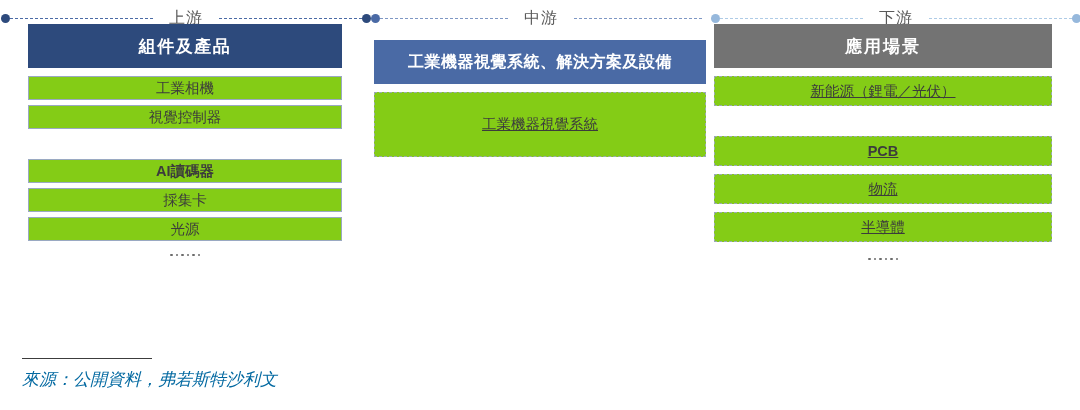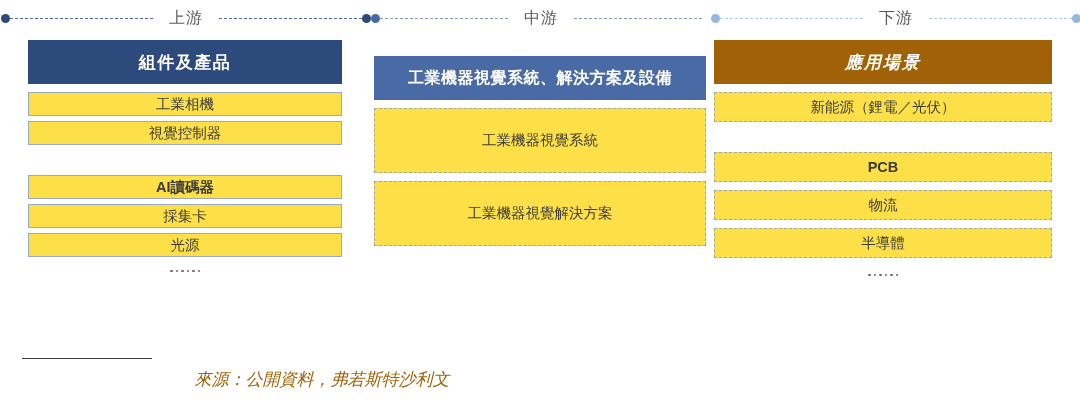--- a/index.html
+++ b/index.html
@@ -67,21 +67,21 @@
   .g1 .conn-line { border-top-color: #4a6aa5; }
   .g2 .conn-dot { background: #4a6aa5; }
   .g2 .conn-line { border-top-color: #7e97c4; }
   .g3 .conn-dot { background: #96b8dc; }
   .g3 .conn-line { border-top-color: #aecbe6; }
 
   
   .columns {
     position: absolute;
     left: 0;
-    top: 40px;
+    top: 24px;
     width: 1080px;
     display: flex;
   }
   .col {
     box-sizing: border-box;
   }
   .col.c1 { width: 370px; padding: 0 28px 0 28px; }
   .col.c2 { width: 340px; padding: 16px 4px 0 4px; }
   .col.c3 { width: 370px; padding: 0 28px 0 4px; }
 
@@ -92,40 +92,41 @@
     justify-content: center;
     color: #ffffff;
     font-size: 17px;
     font-weight: bold;
     letter-spacing: 1.5px;
     margin-bottom: 8px;
     white-space: nowrap;
   }
   .col-header.h1 { background: #2d4a7c; }
   .col-header.h2 { background: #4a6aa5; font-size: 16px; letter-spacing: 0.5px; }
-  .col-header.h3 { background: #a16207; letter-spacing: 2px; font-style: italic; }
+  .col-header.h3 { background: #737373; letter-spacing: 2px; }
 
   .item {
     box-sizing: border-box;
     display: flex;
     align-items: center;
     justify-content: center;
     color: #3c3c3c;
     font-size: 14.5px;
-    background: #fde047;
+    background: #84cc16;
     white-space: nowrap;
   }
   .item.solid {
     border: 1px solid #9aa9c2;
     height: 24px;
     margin-bottom: 5px;
   }
   .item.dashed {
     border: 1.5px dashed #9aa9b5;
     margin-bottom: 8px;
+    text-decoration: underline;
   }
   .col.c2 .item.dashed { height: 65px; }
   .col.c3 .item.dashed { height: 30px; }
 
   .item.bold { font-weight: bold; margin-top: 30px; }
 
   .ellipsis {
     display: flex;
     align-items: center;
     justify-content: center;
@@ -151,23 +152,22 @@
   .footer-rule {
     width: 130px;
     height: 0;
     border-top: 1.5px solid #3c3c3c;
     margin-bottom: 9px;
   }
   .footer-text {
     font-family: "Liberation Serif", "DejaVu Serif", serif;
     font-style: italic;
     font-size: 17px;
-    color: #a16207;
-    white-space: nowrap;
-    text-align: center;
+    color: #0369a1;
+    white-space: nowrap;
   }
 </style>
 </head>
 <body>
 
 <div id="page">
 
   <div class="connector-row">
 
     <div class="conn-group g1">
@@ -211,21 +211,20 @@
           <span></span>
           <span></span>
           <span></span>
           <span></span>
       </div>
     </div>
 
     <div class="col c2">
       <div class="col-header h2">工業機器視覺系統、解決方案及設備</div>
       <div class="item dashed">工業機器視覺系統</div>
-      <div class="item dashed">工業機器視覺解決方案</div>
     </div>
 
     <div class="col c3">
       <div class="col-header h3">應用場景</div>
       <div class="item dashed">新能源（鋰電／光伏）</div>
       <div class="item dashed bold">PCB</div>
       <div class="item dashed">物流</div>
       <div class="item dashed">半導體</div>
       <div class="ellipsis">
         <span></span>

